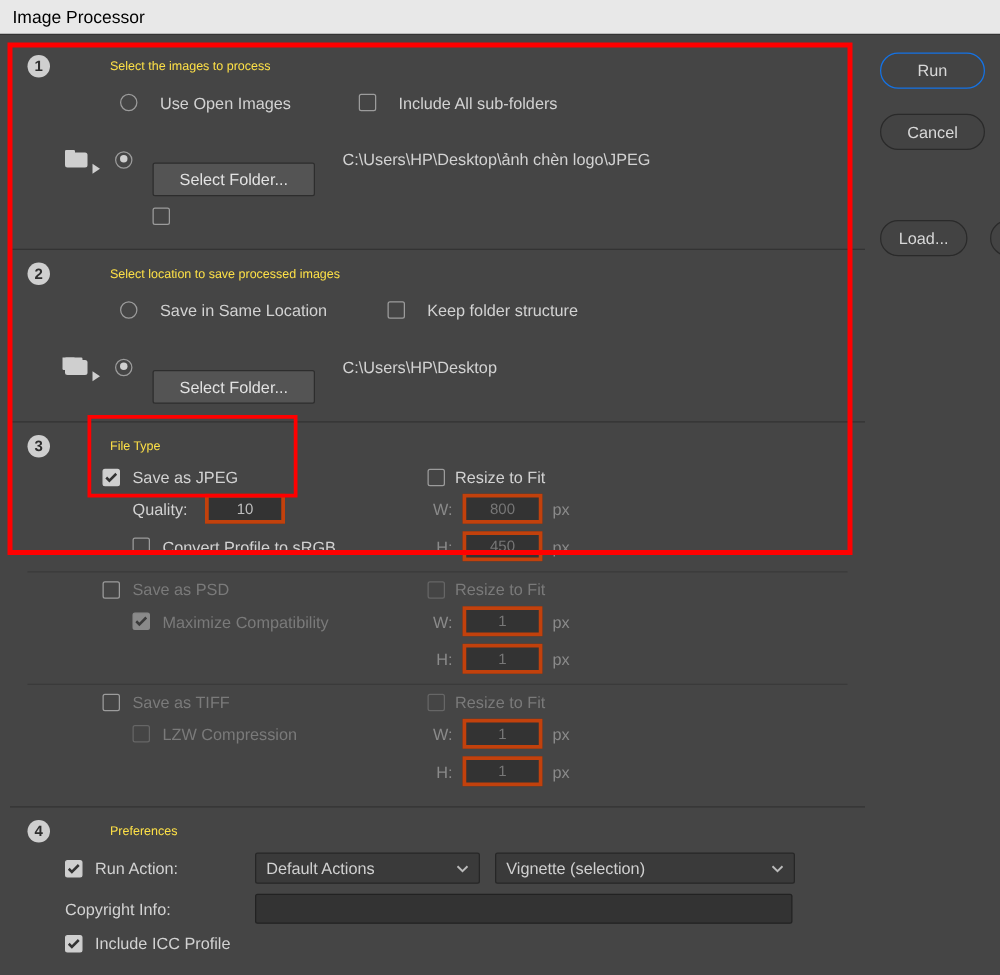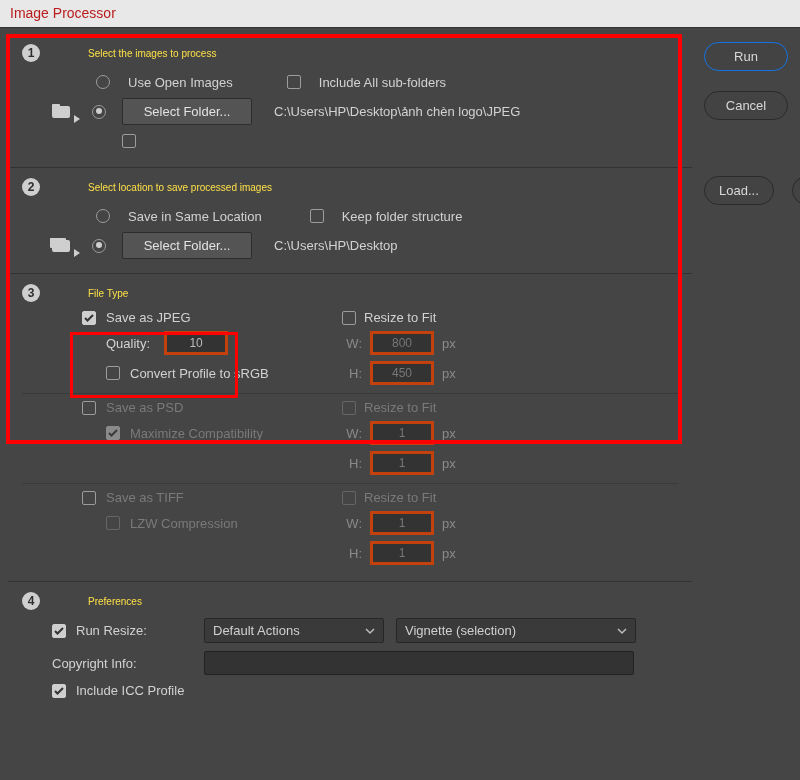--- a/index.html
+++ b/index.html
@@ -1,17 +1,17 @@
 <!DOCTYPE html>
 <html><head>
 <meta charset="utf-8">
 <style>
   * { box-sizing: border-box; margin: 0; padding: 0; font-family: "Segoe UI", Tahoma, sans-serif; }
   body { background: #454545; color: #c8c8c8; font-size: 13px; width: 800px; height: 780px; overflow: hidden; position: relative; }
-  .titlebar { background: #e8e8e8; color: #b91c1c; padding: 5px 10px; font-size: 14px; font-weight: 400; border-bottom: 1px solid #333; height: 28px; }
+  .titlebar { background: #e8e8e8; color: #000000; padding: 5px 10px; font-size: 14px; font-weight: 400; border-bottom: 1px solid #333; height: 28px; }
   .body { display: flex; padding: 6px 8px 0 8px; }
   .left { flex: 1; position: relative; }
   .right { width: 100px; padding: 8px 4px 0 12px; display: flex; flex-direction: column; gap: 20px; }
   .right .grp2 { margin-top: 36px; display:flex; flex-direction:row; gap:18px;}
   .btn-pill { background: #434343; border: 1px solid #2a2a2a; color: #d8d8d8; border-radius: 16px; padding: 6px 14px; font-size: 13px; text-align: center; cursor: pointer; }
   .btn-pill.primary { border: 1.5px solid #1473e6; color: #d8d8d8; background: #434343;}
   .section { padding: 10px 14px 10px 14px; position: relative; }
   .section + .section { border-top: 1px solid #333; }
   .hdr { display: flex; align-items: center; gap: 10px; margin-bottom: 8px; }
   .num { width: 18px; height: 18px; border-radius: 50%; background: #cfcfcf; color: #2e2e2e; font-size: 12px; font-weight: 700; display: flex; align-items: center; justify-content: center; }
@@ -20,21 +20,21 @@
   .row.sub { margin-left: 74px; }
   .row.sub2 { margin-left: 100px; }
   .radio { width: 14px; height: 14px; border-radius: 50%; border: 1.5px solid #9c9c9c; display: inline-block; flex-shrink:0; position:relative; }
   .radio.on::after { content:""; position:absolute; width:6px; height:6px; background:#cfcfcf; border-radius:50%; top:2.5px; left:2.5px; }
   .chk { width: 14px; height: 14px; border: 1.5px solid #9c9c9c; display: inline-flex; align-items:center; justify-content:center; flex-shrink:0; border-radius:2px; }
   .chk.on { background:#cfcfcf; border-color:#cfcfcf;}
   .chk.on svg { display:block; }
   .chk svg { display:none; width:10px; height:10px; }
   .lbl { color: #d2d2d2; }
   .lbl.dim { color: #7a7a7a; }
-  .btn-flat { background: #545454; border: 1px solid #2d2d2d; color: #e2e2e2; padding: 5px 18px; font-size: 13px; border-radius: 2px; cursor:pointer; min-width:130px; text-align:center;}
+  .btn-flat { background: #545454; border: 1px solid #2d2d2d; color: #e2e2e2; padding: 5px 18px; font-size: 13px; border-radius: 2px; cursor:pointer; min-width:130px; text-align:center;margin-top:32px;}
   .folder-icon { width: 24px; height: 18px; position:relative; flex-shrink:0; }
   .folder-icon::before { content:""; position:absolute; top:3px; left:0; width:18px; height:12px; background:#cfcfcf; border-radius:1px 2px 2px 2px; }
   .folder-icon::after { content:""; position:absolute; top:1px; left:0; width:8px; height:4px; background:#cfcfcf; border-radius:1px 1px 0 0;}
   .folder-icon .arrow { position:absolute; right:-4px; bottom:-2px; width:0; height:0; border-left:6px solid #cfcfcf; border-top:4px solid transparent; border-bottom:4px solid transparent;}
   .folder-icon.stack::before { box-shadow: -3px -3px 0 -1px #cfcfcf; }
   .path { color:#d2d2d2; font-size:13px; margin-left:6px;}
   .filetype-block { margin-left: 60px; margin-top: 6px;}
   .ft-row { display:flex; align-items:center; margin: 6px 0; }
   .ft-left { width: 260px; display:flex; align-items:center; gap:10px; }
   .ft-right { display:flex; align-items:center; gap:8px; }
@@ -228,21 +228,21 @@
         <div class="num">4</div>
         <div class="title">Preferences</div>
       </div>
       <div class="pref-row">
         <div class="pref-lbl">
           <span class="chk on">
               <svg viewBox="0 0 10 10">
                 <path d="M1 5l2.5 2.5L9 2" stroke="#333" stroke-width="2" fill="none"></path>
               </svg>
             </span>
-          <span class="lbl">Run Resize:</span>
+          <span class="lbl">Run Action:</span>
         </div>
         <div class="select" style="min-width:180px">
           <span>Default Actions</span>
           <svg class="chev-svg" viewBox="0 0 10 10">
               <path d="M1 3l4 4 4-4" stroke="#bbb" stroke-width="1.5" fill="none"></path>
             </svg>
         </div>
         <div class="select" style="min-width:240px">
           <span>Vignette (selection)</span>
           <svg class="chev-svg" viewBox="0 0 10 10">

